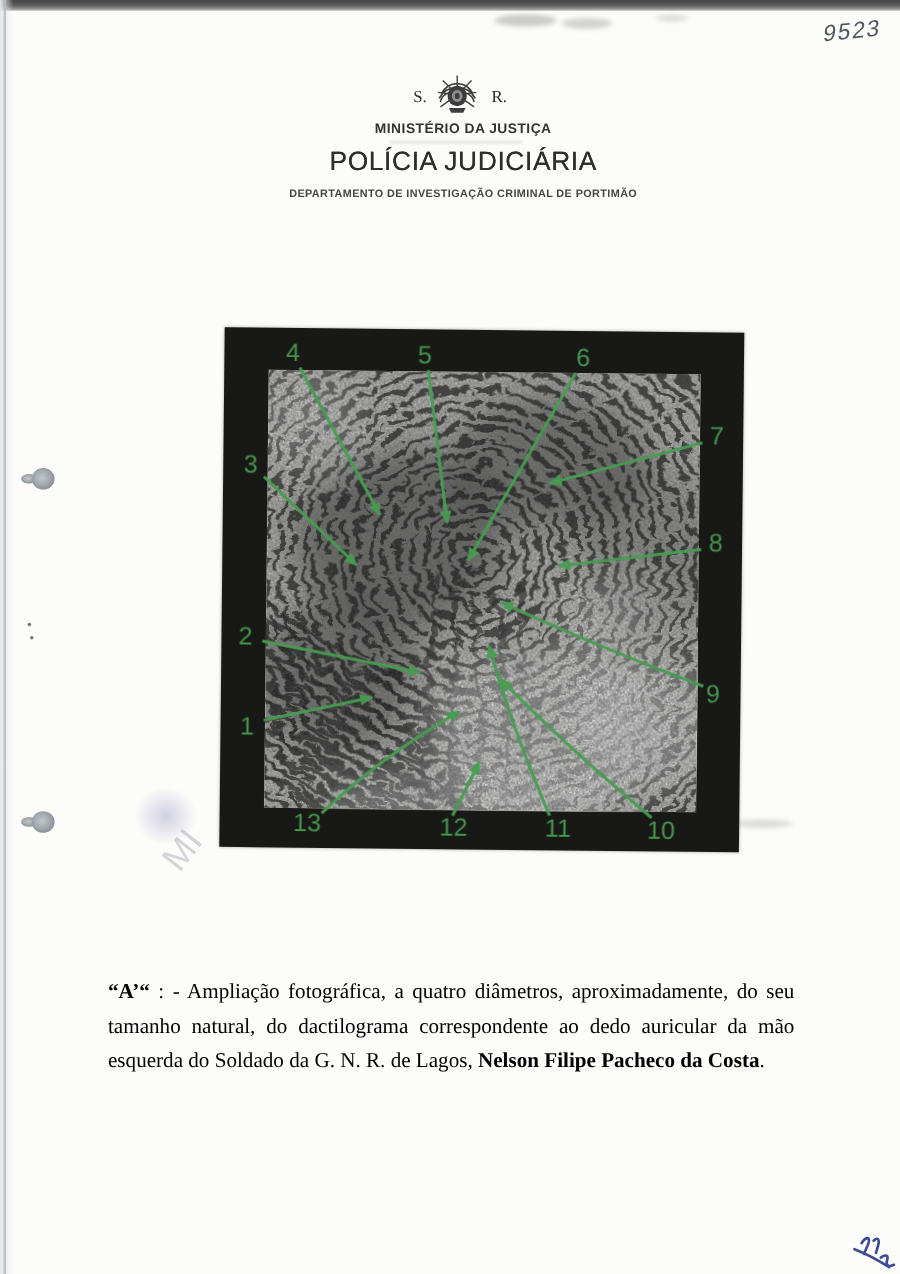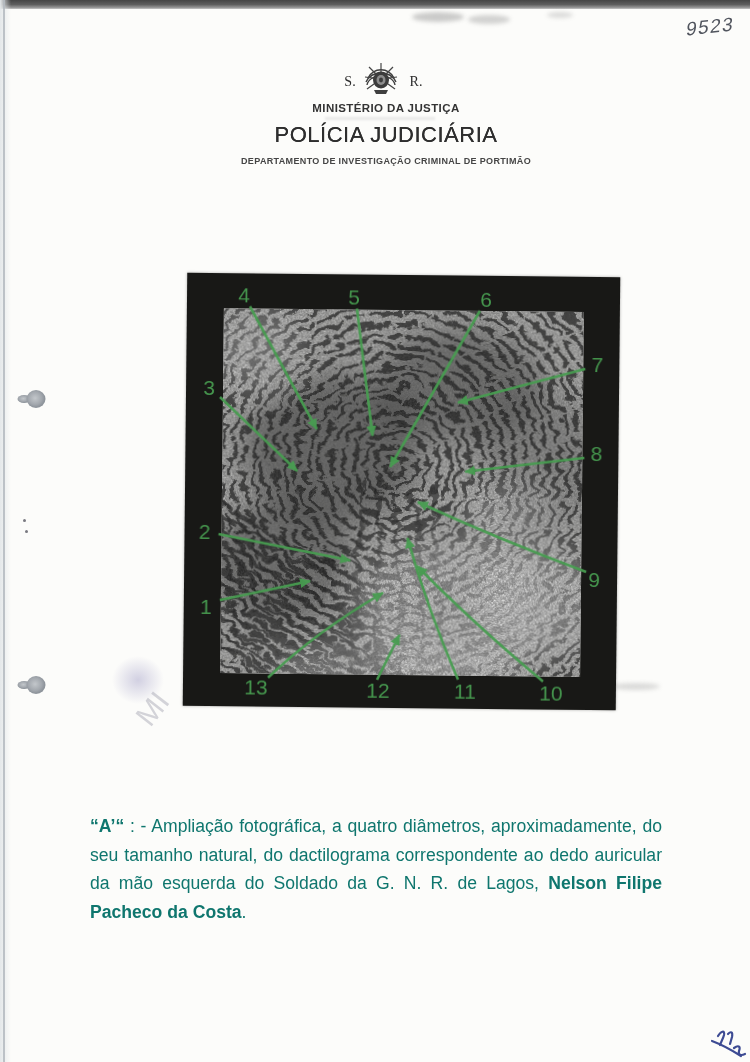--- a/index.html
+++ b/index.html
@@ -46,22 +46,22 @@
            text-anchor:middle;opacity:.95;}
 
   .watermark{position:absolute;left:136px;top:692px;font-size:30px;color:rgba(150,150,166,.4);
              transform:rotate(-52deg);}
 
   .hole{position:absolute;left:16px;}
   .hole1{top:388px;} .hole2{top:674px;}
 
   
   .caption{position:absolute;left:90px;top:812px;width:572px;margin:0;
-           font-family:Liberation Sans, sans-serif;font-size:17.6px;line-height:28.6px;
-           color:#0f766e;text-align:justify;}
+           font-family:Liberation Serif, serif;font-size:17.6px;line-height:28.6px;
+           color:#000000;text-align:justify;}
   .caption b{font-weight:700;}
 
   .paraph{position:absolute;left:704px;top:1028px;}
 </style>
 </head>
 <body>
 
 <div class="page">
 
   <div class="scan-top"></div>

